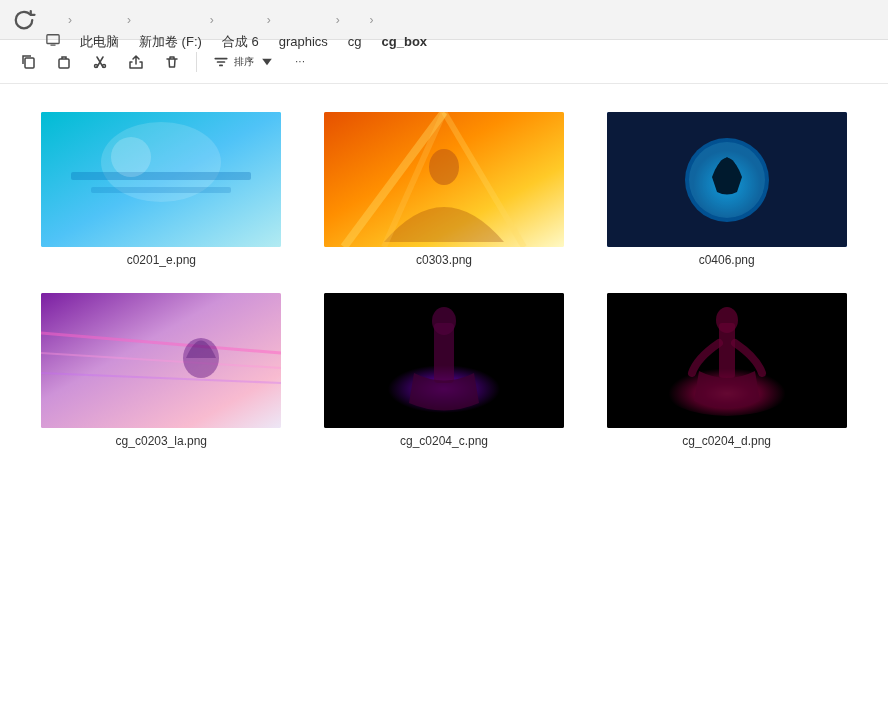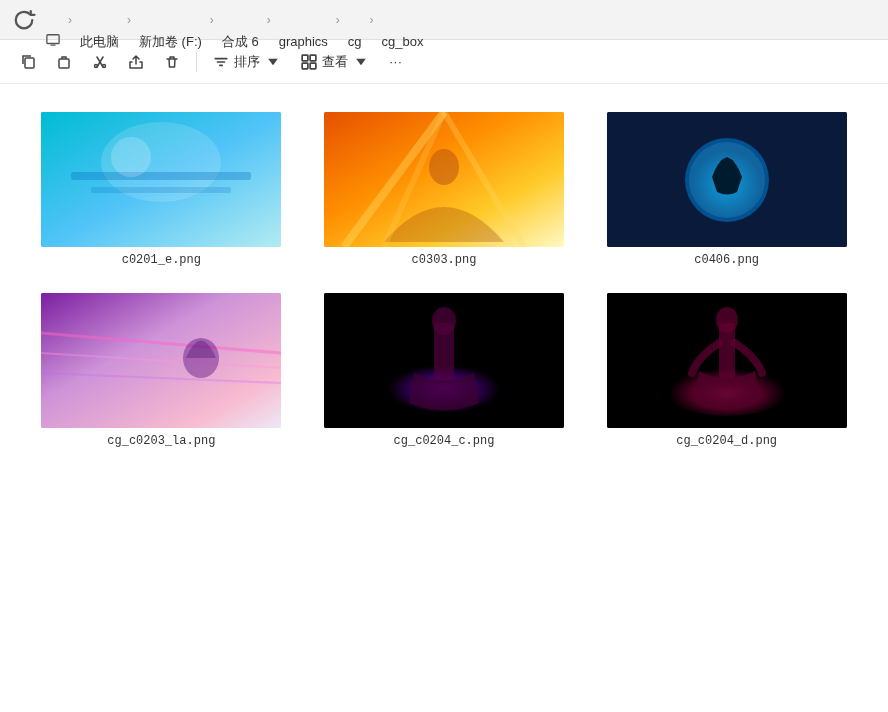--- a/index.html
+++ b/index.html
@@ -25,53 +25,52 @@
       border-radius: 4px;
       font-size: 14px;
       color: #555;
     }
     .breadcrumb {
       display: flex; align-items: center; gap: 4px;
       font-size: 13px; color: #333;
     }
     .breadcrumb-sep { color: #999; font-size: 12px; }
     .breadcrumb-item { cursor: pointer; padding: 2px 4px; border-radius: 3px; margin-top: 44px; }
-    .breadcrumb-item.current { font-weight: 400; }
+    .breadcrumb-item.current { font-weight: 700; }
 
     
     .toolbar {
       height: 44px;
       background: #fff;
       display: flex;
       align-items: center;
       padding: 0 12px;
       gap: 4px;
       border-bottom: 1px solid #e8e8e8;
     }
     .toolbar-btn {
       height: 32px;
       border: none; background: transparent;
       cursor: pointer;
       display: flex; align-items: center; justify-content: center;
       border-radius: 4px;
       padding: 0 8px;
       gap: 5px;
-      font-size: 13px;
+      font-size: 10px;
       color: #333;
     }
     .toolbar-btn svg { width: 16px; height: 16px; }
     .toolbar-sep { width: 1px; height: 20px; background: #ddd; margin: 0 4px; }
 
     
     .content {
       height: calc(712px - 84px);
       background: #fff;
       overflow-y: auto;
       padding: 20px 30px;
-      font-family: Liberation Mono, monospace;
     }
 
     
     .file-grid {
       display: grid;
       grid-template-columns: repeat(3, 1fr);
       gap: 10px 20px;
     }
 
     .file-item {
@@ -211,32 +210,20 @@
   <button class="toolbar-btn">
     <svg width="14" height="14" viewBox="0 0 14 14" fill="none" stroke="#444" stroke-width="1.5">
       <path d="M2 4h10M4 7h6M6 10h2" stroke-linecap="round"></path>
     </svg>
     <span>排序</span>
     <svg width="10" height="10" viewBox="0 0 10 10" fill="#444">
         <path d="M2 3l3 4 3-4z"></path>
       </svg>
   </button>
 
-  <button class="toolbar-btn">
-    <svg width="14" height="14" viewBox="0 0 14 14" fill="none" stroke="#444" stroke-width="1.5">
-      <rect x="1" y="1" width="5" height="5" rx="0.5"></rect>
-      <rect x="8" y="1" width="5" height="5" rx="0.5"></rect>
-      <rect x="1" y="8" width="5" height="5" rx="0.5"></rect>
-      <rect x="8" y="8" width="5" height="5" rx="0.5"></rect>
-    </svg>
-    <span>查看</span>
-    <svg width="10" height="10" viewBox="0 0 10 10" fill="#444">
-        <path d="M2 3l3 4 3-4z"></path>
-      </svg>
-  </button>
 
   <button class="toolbar-btn">
     <span>···</span>
   </button>
 </div>
 
 <div class="content">
   <div class="file-grid">
 
     <div class="file-item">

